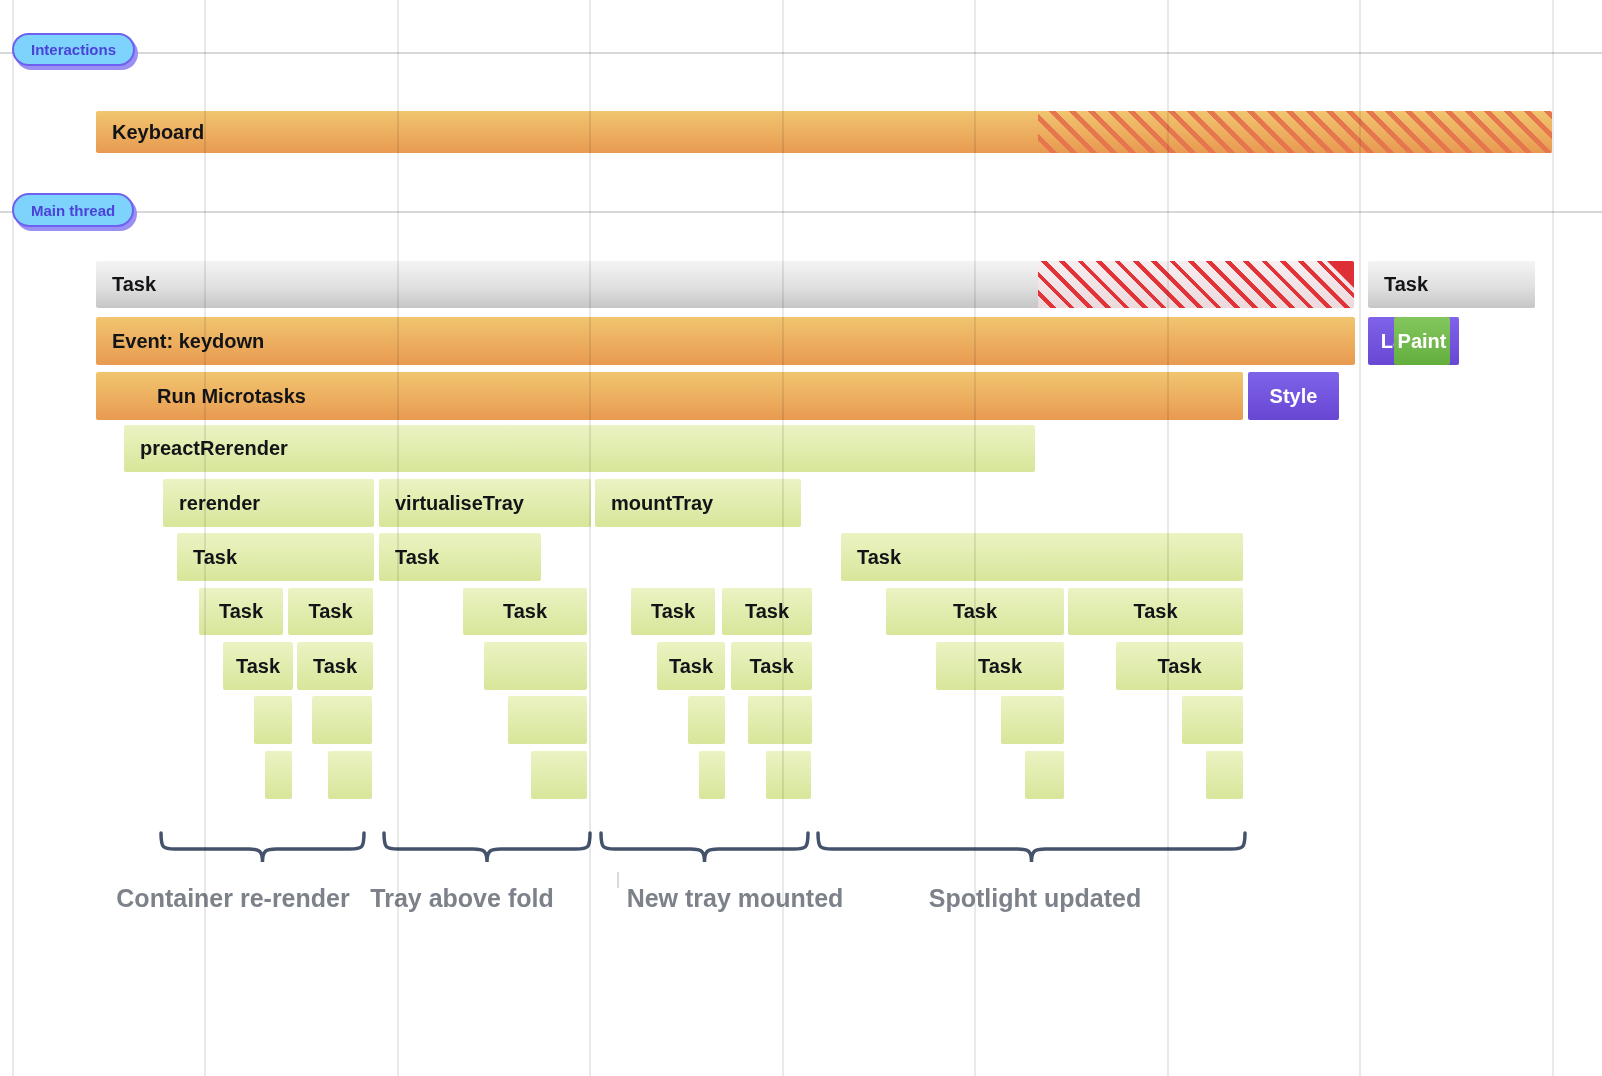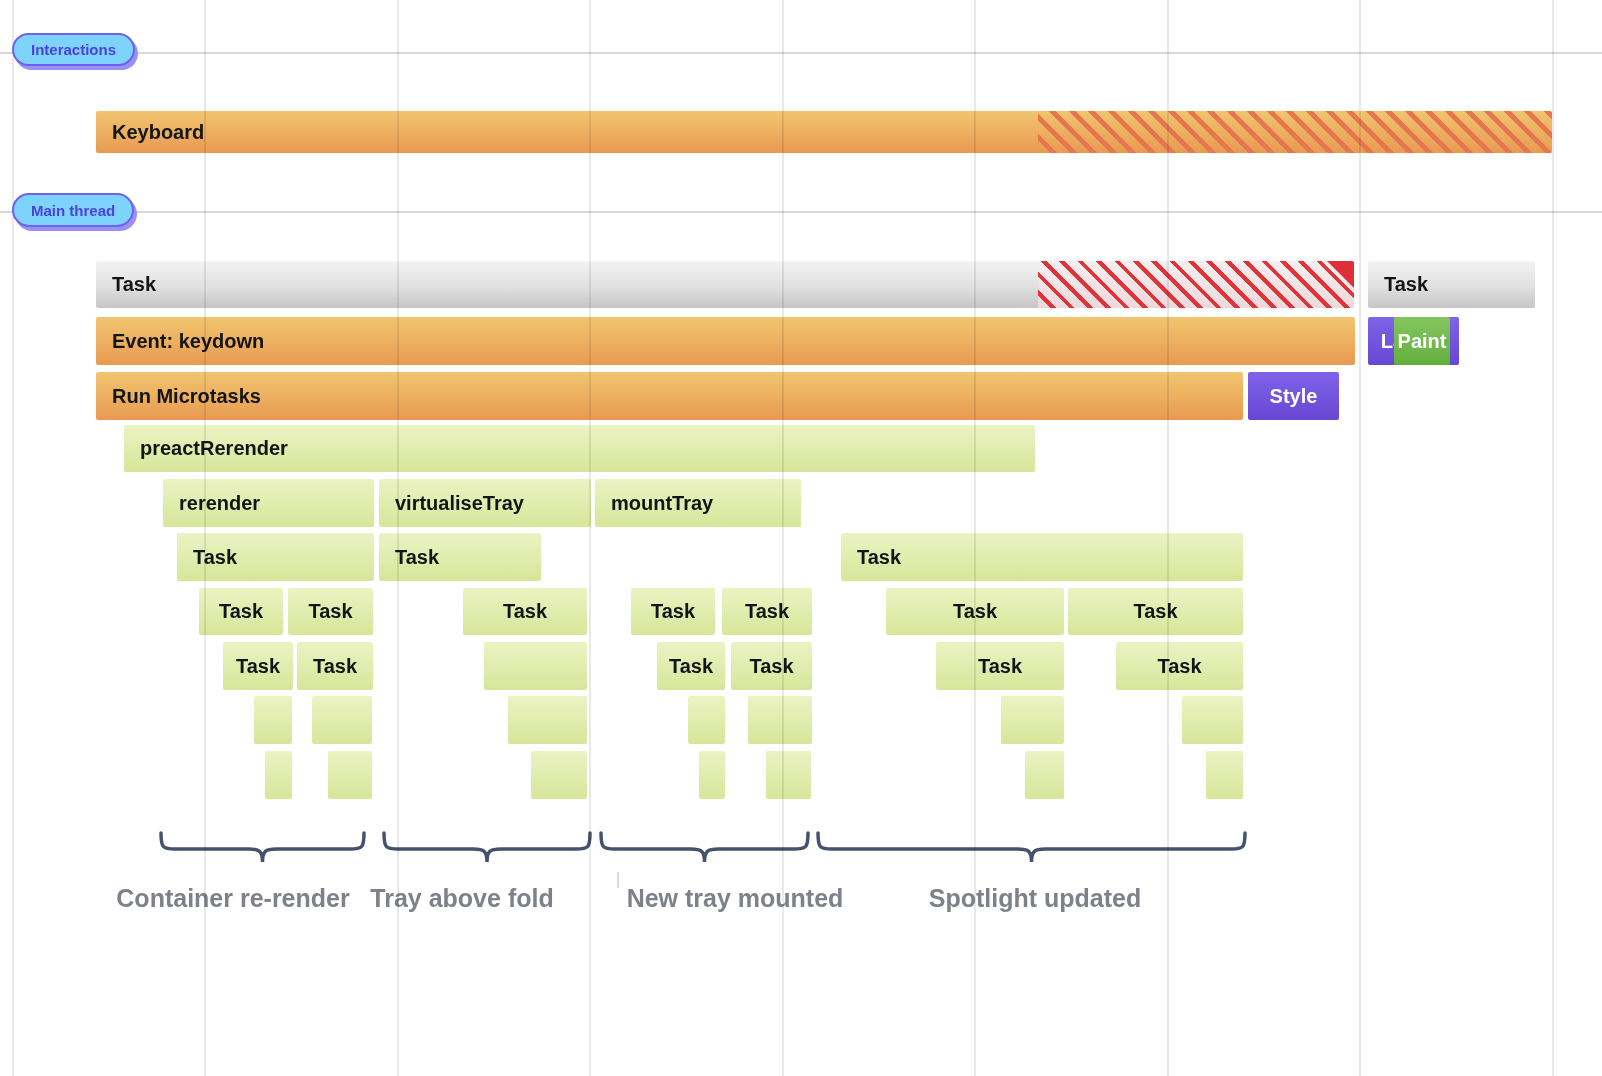--- a/index.html
+++ b/index.html
@@ -54,21 +54,21 @@
     </div>
     <div class="bar k-orange" style="left: 96px; top: 317px; width: 1259px; height: 48px;">
       <span class="label">Event: keydown</span>
     </div>
     <div class="bar k-purple center" style="left: 1368px; top: 317px; width: 91px; height: 48px;">
       <span class="label">Layout</span>
     </div>
     <div class="bar k-paint center" style="left: 1394px; top: 317px; width: 56px; height: 48px;">
       <span class="label">Paint</span>
     </div>
-    <div class="bar k-orange" style="left: 96px; top: 372px; width: 1147px; height: 48px;">
+    <div class="bar k-orange" style="left: 96px; top: 372px; width: 1147px; height: 48px; padding-left: 45px;">
       <span class="label">Run Microtasks</span>
     </div>
     <div class="bar k-purple center" style="left: 1248px; top: 372px; width: 91px; height: 48px;">
       <span class="label">Style</span>
     </div>
     <div class="bar k-green" style="left: 124px; top: 425px; width: 911px; height: 47px;">
       <span class="label">preactRerender</span>
     </div>
     <div class="bar k-green" style="left: 163px; top: 479px; width: 211px; height: 48px;">
       <span class="label">rerender</span>

